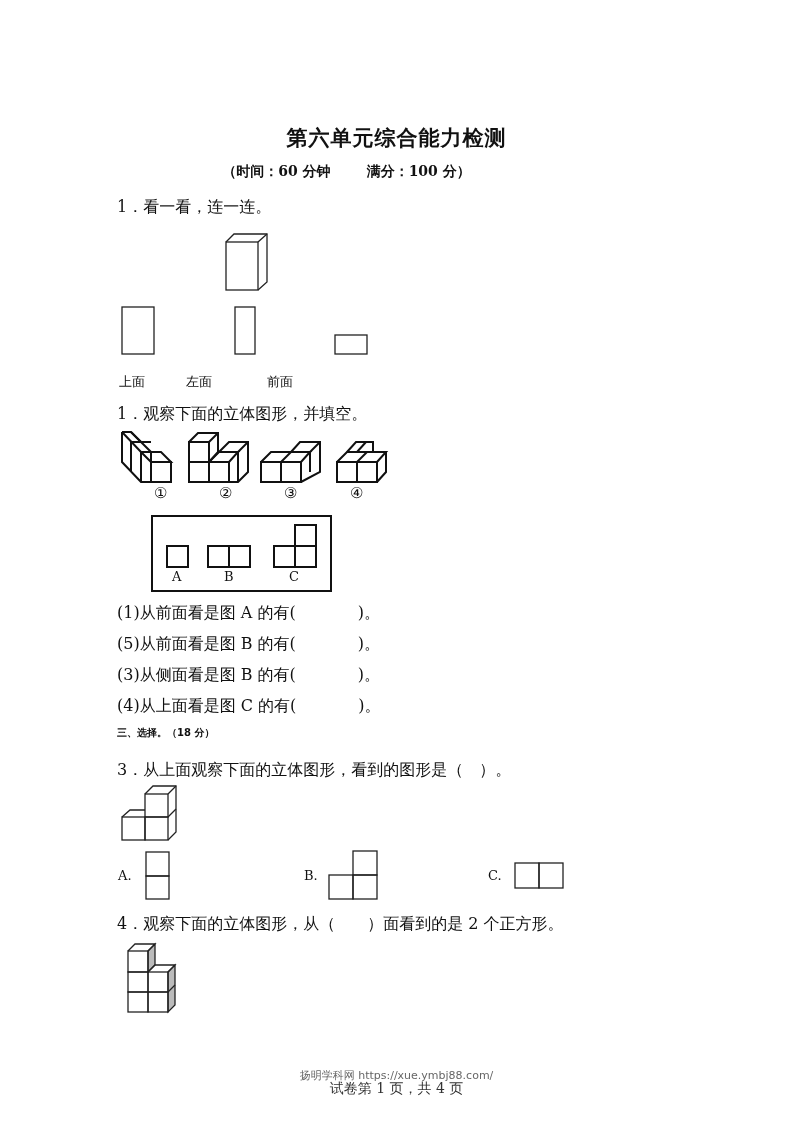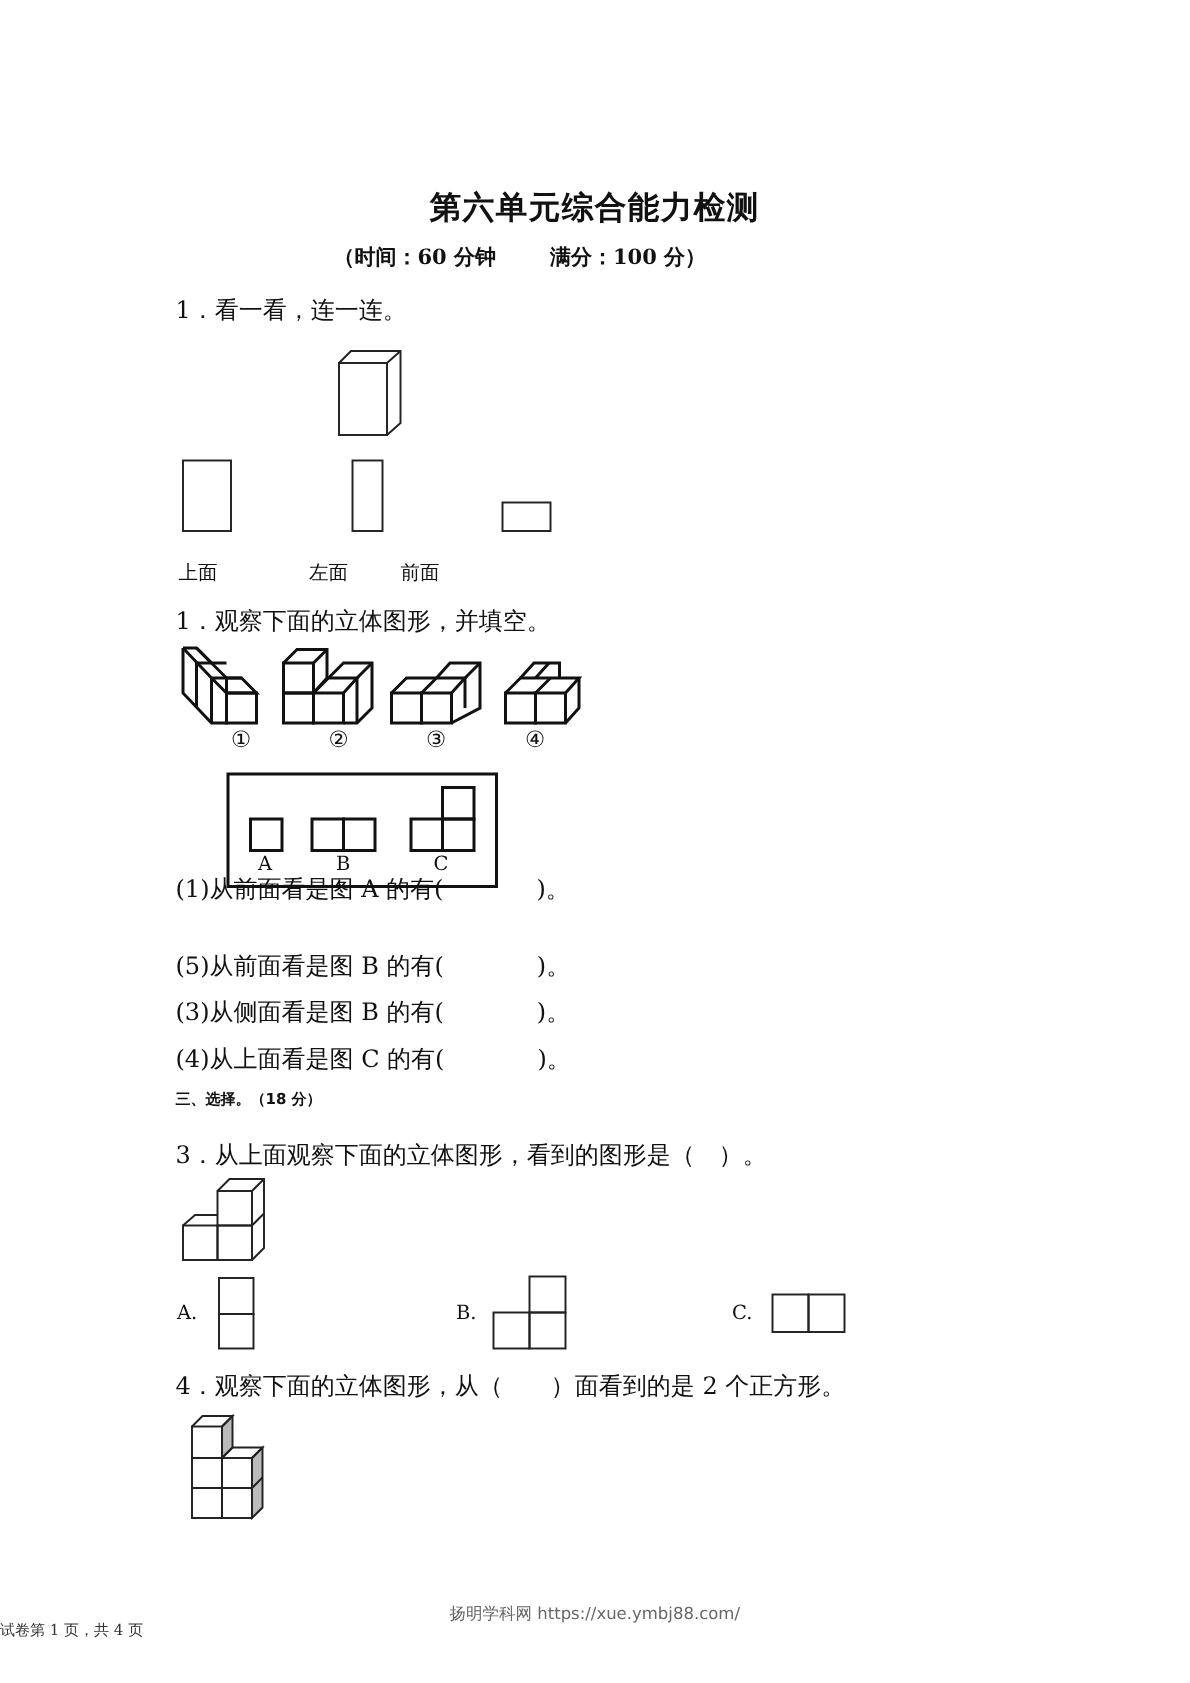--- a/index.html
+++ b/index.html
@@ -10,21 +10,21 @@
            font-family:"DejaVu Sans","Liberation Sans",sans-serif; letter-spacing:1px; }
   .subtitle { left:0; width:693px; top:163px; text-align:center; font-size:14px; font-weight:bold; }
   .subtitle span.gap { display:inline-block; width:36px; }
   .q { font-size:16px; left:117px; }
   .label { font-size:13px;text-align:right; }
   .sec { font-size:10px; font-weight:bold; left:117px; font-family:"DejaVu Sans","Liberation Sans",sans-serif; }
   svg { position:absolute; overflow:visible; }
   .fill-blank { display:inline-block; width:62px; }
   .watermark { left:0; width:793px; top:1068px; text-align:center; font-size:11px; color:#666;
                font-family:"DejaVu Sans","Liberation Sans",sans-serif; }
-  .footer { left:0; width:793px; top:1080px; font-size:10px; color:#333; }
+  .footer { left:0; width:793px; top:1080px; text-align:center; font-size:14px; color:#333; }
 </style>
 </head>
 <body>
 
 <div class="abs title">第六单元综合能力检测</div>
 <div class="abs subtitle">
   <span>（时间：60 分钟</span><span class="gap"></span><span>满分：100 分）</span>
 </div>
 
 <div class="abs q" style="top:197px;">1．看一看，连一连。</div>
@@ -34,21 +34,21 @@
     <rect x="226" y="242" width="32" height="48"></rect>
     <polyline points="226,242 234,234 267,234 267,282 258,290"></polyline>
     <line x1="258" y1="242" x2="267" y2="234"></line>
 
     <rect x="122" y="307" width="32" height="47"></rect>
     <rect x="235" y="307" width="20" height="47"></rect>
     <rect x="335" y="335" width="32" height="19"></rect>
   </g>
 </svg>
 <div class="abs label" style="left:119px;top:373px;">上面</div>
-<div class="abs label" style="left:206px;top:373px;">左面</div>
+<div class="abs label" style="left:186px;top:373px;">左面</div>
 <div class="abs label" style="left:267px;top:373px;">前面</div>
 
 <div class="abs q" style="top:404px;">1．观察下面的立体图形，并填空。</div>
 <svg style="left:0;top:0;" width="793" height="600">
   <g fill="none" stroke="#111" stroke-width="2">
 
     <polyline points="122,432 131,432 151,452 151,482 141,482 122,462 122,432"></polyline>
     <line x1="131" y1="432" x2="141" y2="442"></line>
     <line x1="122" y1="432" x2="141" y2="452"></line>
     <rect x="151" y="462" width="20" height="20" fill="#fff"></rect>
@@ -98,21 +98,21 @@
     <rect x="229" y="546" width="21" height="21"></rect>
     <rect x="274" y="546" width="21" height="21"></rect>
     <rect x="295" y="546" width="21" height="21"></rect>
     <rect x="295" y="525" width="21" height="21"></rect>
   </g>
 </svg>
 <div class="abs label" style="left:172px;top:569px;">A</div>
 <div class="abs label" style="left:224px;top:569px;">B</div>
 <div class="abs label" style="left:289px;top:569px;">C</div>
 
-<div class="abs q" style="top:583px;">
+<div class="abs q" style="top:603px;">
   <span>(1)从前面看是图 A 的有(</span><span class="fill-blank"></span><span>)。</span>
 </div>
 <div class="abs q" style="top:634px;">
   <span>(5)从前面看是图 B 的有(</span><span class="fill-blank"></span><span>)。</span>
 </div>
 <div class="abs q" style="top:665px;">
   <span>(3)从侧面看是图 B 的有(</span><span class="fill-blank"></span><span>)。</span>
 </div>
 <div class="abs q" style="top:696px;">
   <span>(4)从上面看是图 C 的有(</span><span class="fill-blank"></span><span>)。</span>

